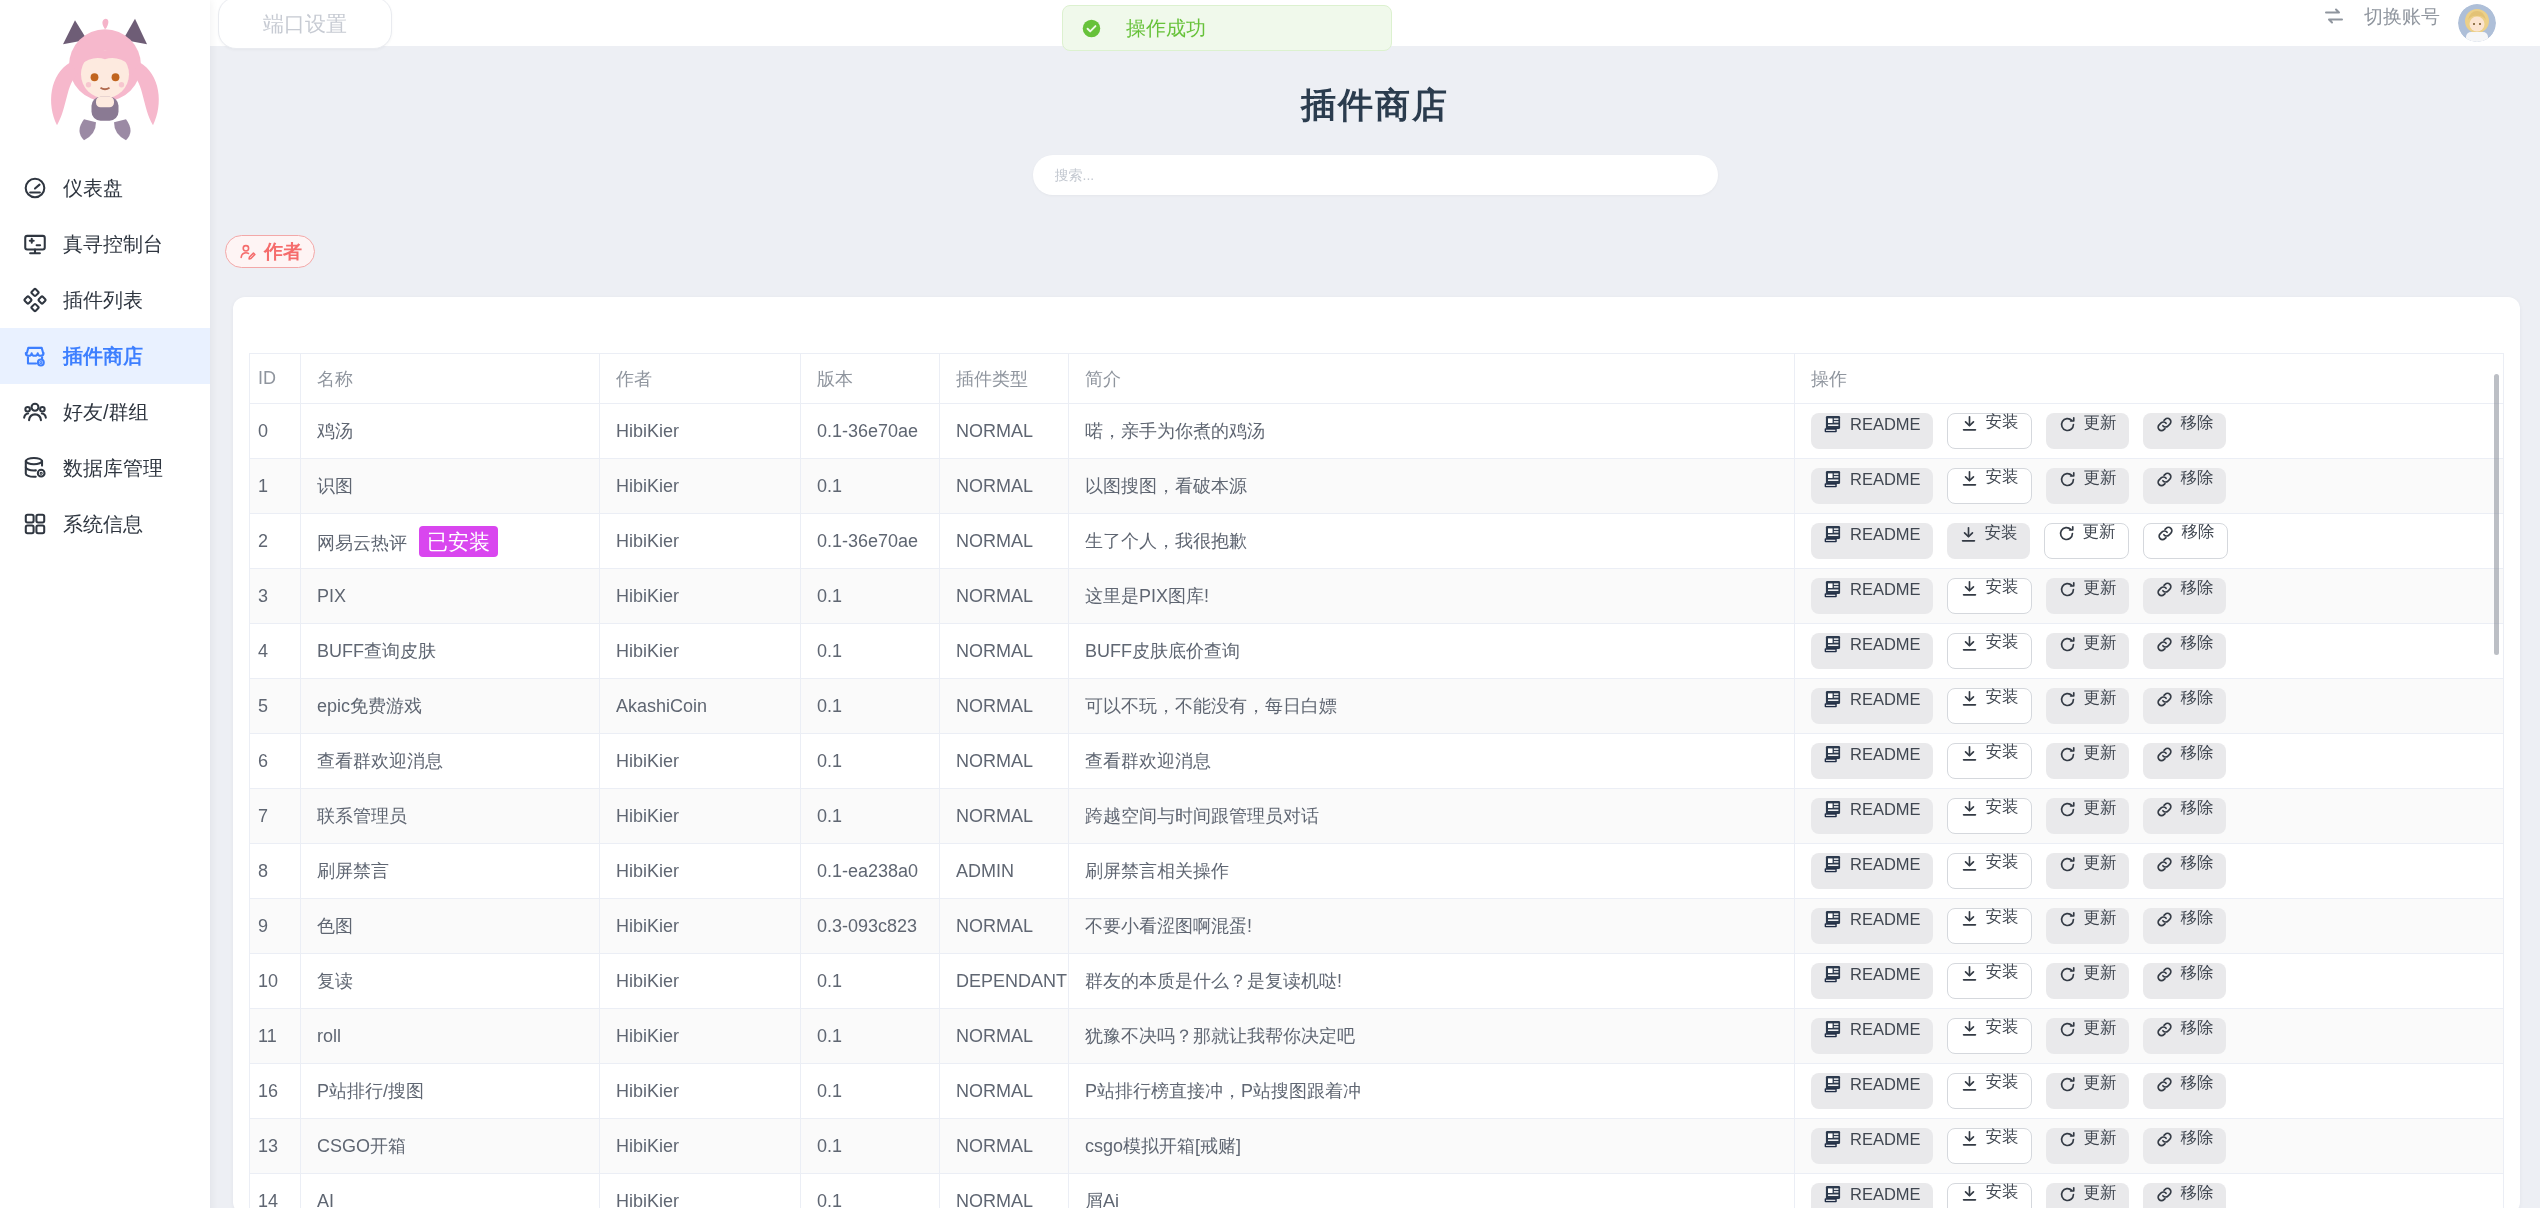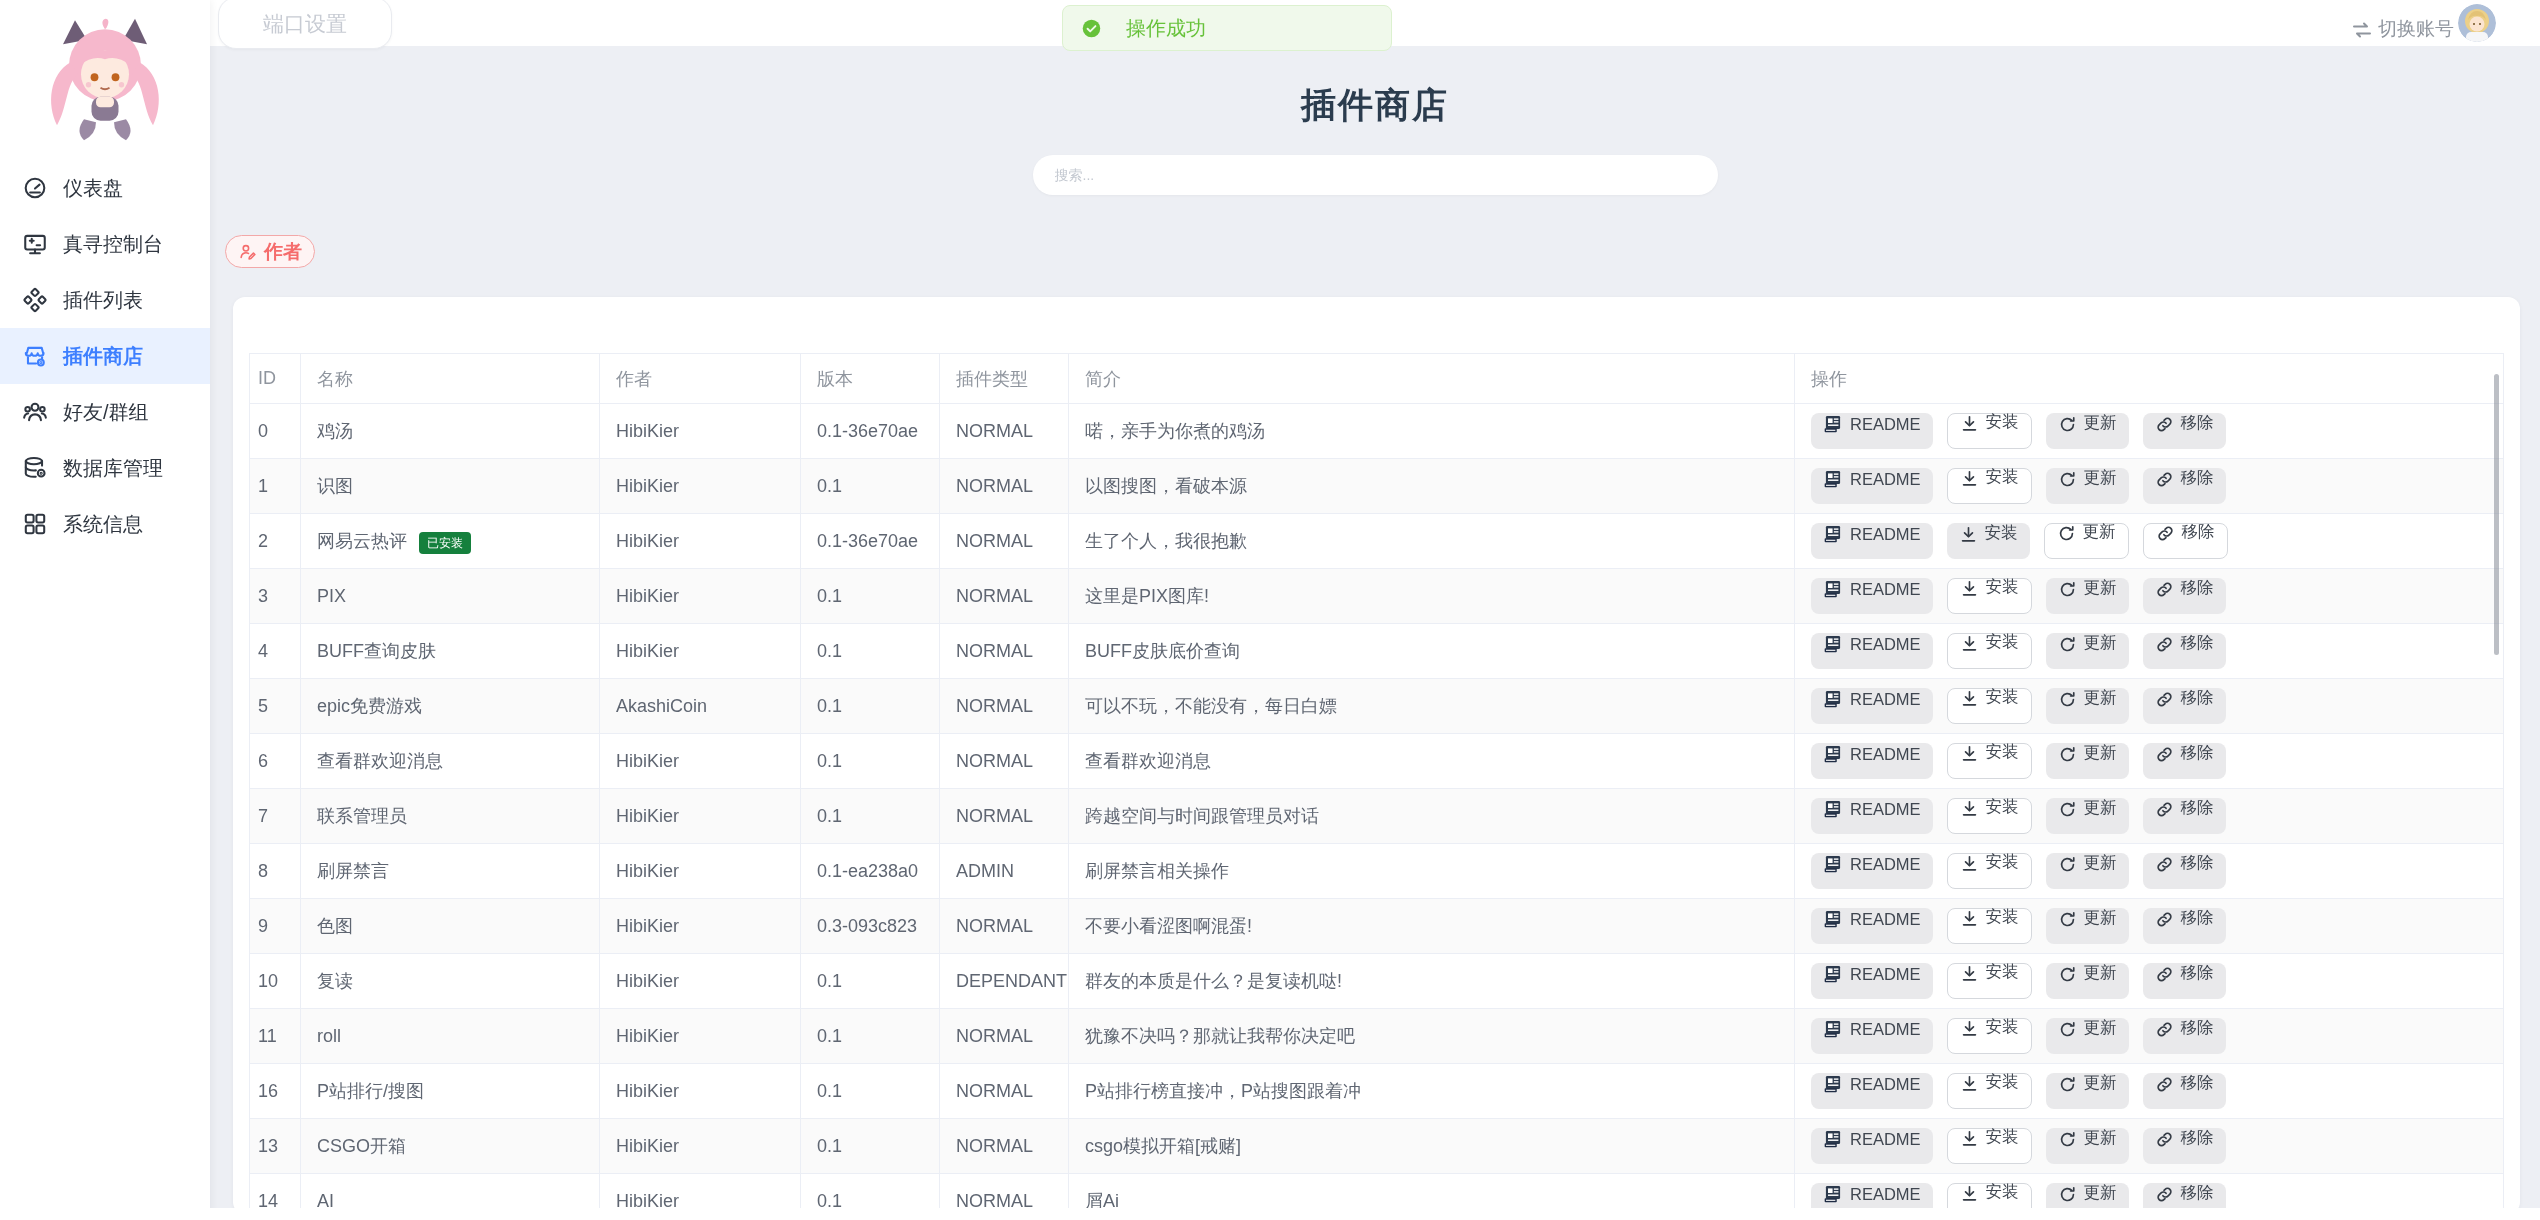--- a/index.html
+++ b/index.html
@@ -20,21 +20,21 @@
   .nav-item.active { background:#e9f1ff; color:#3d7fff; font-weight:bold; }
   .nav-item.active .nav-icon { color:#3d7fff; }
   .nav-icon svg { width:26px; height:26px; display:block; }
 
   
   .topbar { position:absolute; left:210px; top:0; width:2330px; height:46px; background:#fff;
             display:flex; align-items:center; justify-content:space-between; padding:0 44px 0 8px; z-index:2; }
   .port-btn { height:52px; padding:12px 44px; border-radius:18px; background:#fff;
               border:1px solid #e9ebf0; box-shadow:0 1px 3px rgba(0,0,0,.04);
               color:#c7cbd3; font-size:21px; font-family:inherit; cursor:pointer; }
-  .account { display:flex; align-items:flex-end; gap:4px; color:#8f959e; font-size:19px; cursor:pointer; }
+  .account { display:flex; align-items:flex-start; gap:18px; color:#8f959e; font-size:19px; cursor:pointer; }
   .account .swap-icon { color:#8f959e; display:flex; }
   .swap-icon svg { width:24px; height:24px; }
   .avatar { width:38px; height:38px; border-radius:50%; overflow:hidden; display:block; }
 
   
   .toast { position:absolute; left:1062px; top:5px; width:330px; height:46px; z-index:9;
            background:#f0f9eb; border:1px solid #dcf1cf; border-radius:8px;
            display:flex; align-items:center; gap:24px; padding-left:18px;
            color:#67c23a; font-size:20px; }
   .toast svg { width:21px; height:21px; }
@@ -61,21 +61,21 @@
   .table-clip { height:885px; overflow:hidden;margin-top:40px; }
   table { width:100%; border-collapse:collapse; table-layout:fixed; font-size:18px; color:#5f6672;
           border-top:1px solid #ebeef5; border-left:1px solid #ebeef5; }
   th,td { border-right:1px solid #ebeef5; border-bottom:1px solid #ebeef5; padding:0 16px;
           text-align:left; font-weight:normal; white-space:nowrap; overflow:hidden; }
   th { height:50px; color:#8f959e; background:#fff; font-size:18px; }
   td { height:55px; }
   tbody tr:nth-child(even) { background:#fafafa; }
   .pad-s { padding:0 8px; }
   .badge { display:inline-block; margin-left:12px; padding:5px 8px; border-radius:4px;
-           background:#15803d; color:#fff; font-size:12px; line-height:1; }
+           background:#d946ef; color:#fff; font-size:21px; line-height:1; }
   .actions { display:flex; align-items:center; gap:14px; }
   .abtn { display:inline-flex; align-items:flex-end; gap:7px; height:36px; padding:15px 12px;
           border-radius:8px; font-size:16.5px; color:#3f4650; border:none; background:none;
           font-family:inherit; cursor:pointer; }
   .btn-gray { background:#e9e9eb; }
   .btn-outline { background:#fff; border:1px solid #d5d8dd; }
   .bicon { display:flex; color:#333a44; }
   .bicon svg { width:19px; height:19px; display:block; }
   .bicon.readme svg { width:20px; height:20px; }
   .scroll-thumb { position:absolute; right:21px; top:77px; width:5px; height:281px;

